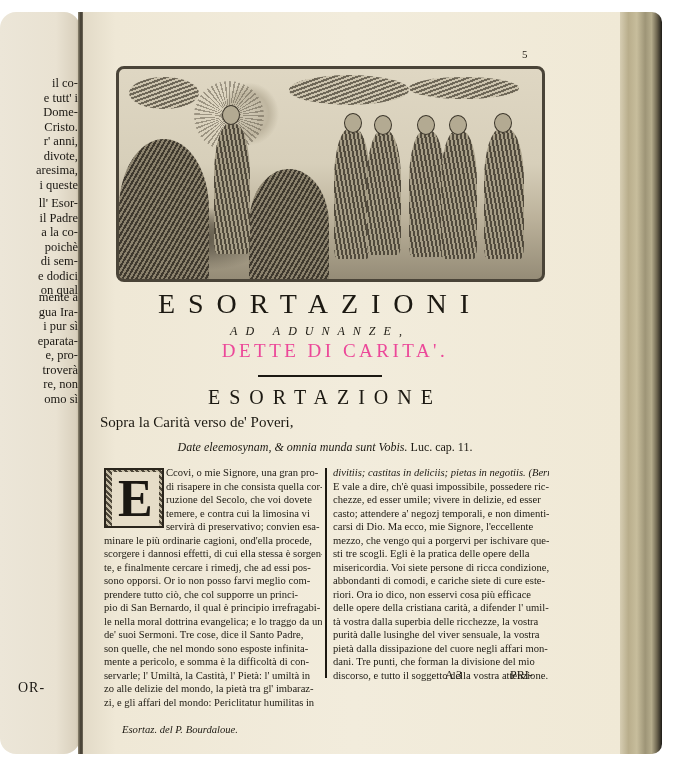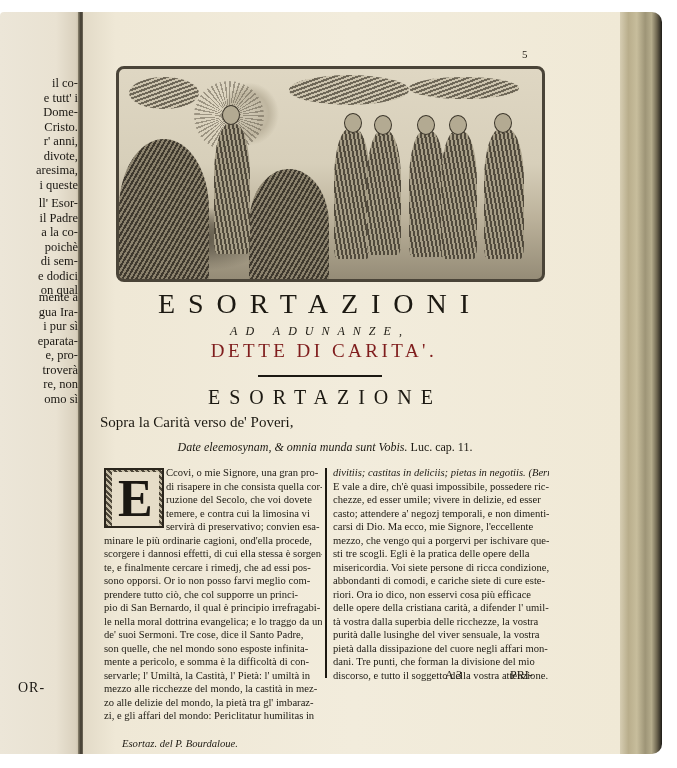--- a/index.html
+++ b/index.html
@@ -1,37 +1,37 @@
 <!DOCTYPE html>
 <html><head>
 <meta charset="utf-8">
 <style>
   html,body{margin:0;padding:0;}
   body{width:677px;height:768px;background:#ffffff;position:relative;overflow:hidden;font-family:"DejaVu Serif",serif;}
-  .left-page{position:absolute;left:0;top:12px;width:80px;height:742px;background:linear-gradient(90deg,#ece6d8 0%,#e9e2d2 70%,#d9d0bd 95%,#bfb59e 100%);border-top-left-radius:4px;}
+  .left-page{position:absolute;left:0;top:12px;width:80px;height:742px;background:linear-gradient(90deg,#ece6d8 0%,#e9e2d2 70%,#d9d0bd 95%,#bfb59e 100%);border-top-left-radius:4px;border-radius:16px;}
   .gutter{position:absolute;left:78px;top:12px;width:6px;height:742px;background:linear-gradient(90deg,#8d8571,#3d382d,#8f8774);}
   .right-page{position:absolute;left:83px;top:12px;width:540px;height:742px;background:linear-gradient(90deg,#e2dac7 0%,#efe8d6 6%,#f2ecdc 50%,#f0e9d6 100%);}
   .page-edge{position:absolute;left:620px;top:12px;width:42px;height:742px;background:linear-gradient(90deg,#d6cdb2 0%,#b9ae8c 20%,#c7bd9c 40%,#9e9577 60%,#b5ac8c 75%,#6e6650 88%,#1d1b16 100%);border-top-right-radius:10px;border-bottom-right-radius:10px;}
   .left-text{position:absolute;left:0;width:78px;font-family:"Liberation Serif",serif;font-size:12.5px;line-height:14.5px;color:#1a1712;text-align:right;}
   .left-text div{white-space:nowrap;}
   .left-footer{position:absolute;left:18px;top:668px;font-family:"Liberation Serif",serif;font-size:14px;color:#1a1712;letter-spacing:1px;}
   .page-number{position:absolute;left:522px;top:48px;font-family:"Liberation Serif",serif;font-size:11px;color:#2a251c;}
   .engraving{position:absolute;left:116px;top:66px;width:423px;height:210px;border:3px solid #4a4438;border-radius:8px;background:
      radial-gradient(ellipse 40px 42px at 130px 45px,#cfc7b3 0%,#bfb6a0 50%,transparent 75%),
      radial-gradient(ellipse 90px 40px at 80px 170px,#5d5647 0%,#7b7362 40%,transparent 80%),
      linear-gradient(180deg,#dfd7c3 0%,#d7cfba 45%,#bdb39c 70%,#958c77 100%);overflow:hidden;}
   .engraving:before{content:"";position:absolute;left:-4px;top:-6px;right:-4px;height:12px;border-top:3px double #5a5346;border-radius:10px;}
   .cloud{position:absolute;background:repeating-linear-gradient(160deg,#5b5445 0 2px,#c9c0aa 2px 4px);border-radius:50%;opacity:.85;}
   .figure{position:absolute;background:repeating-linear-gradient(80deg,#514a3c 0 2px,#a79e87 2px 4px);border-radius:40% 40% 10% 10%;}
   .head{position:absolute;width:16px;height:18px;border-radius:50%;background:#b3aa92;border:1.5px solid #3c362b;}
   .halo{position:absolute;width:70px;height:70px;border-radius:50%;background:repeating-conic-gradient(#6a6252 0 3deg,transparent 3deg 8deg);opacity:.55;}
   .hill{position:absolute;background:repeating-linear-gradient(120deg,#3f392e 0 2px,#8b826d 2px 4px);border-radius:50% 50% 0 0;}
   .title-main{position:absolute;left:100px;top:288px;width:440px;text-align:center;font-family:"Liberation Serif",serif;font-size:28px;letter-spacing:13px;color:#1c1912;}
   .title-sub{position:absolute;left:100px;top:324px;width:440px;text-align:center;font-family:"Liberation Serif",serif;font-style:italic;font-size:12px;letter-spacing:8px;color:#1c1912;}
-  .title-third{position:absolute;left:104px;top:340px;width:440px;text-align:center;font-family:"Liberation Serif",serif;font-size:19px;letter-spacing:3.5px;color:#7f1d1d;}
+  .title-third{position:absolute;left:115px;top:340px;width:440px;text-align:center;font-family:"Liberation Serif",serif;font-size:19px;letter-spacing:3.5px;color:#ec4899;}
   .rule{position:absolute;left:258px;top:375px;width:124px;height:2px;background:#1c1912;}
   .title-section{position:absolute;left:100px;top:386px;width:450px;text-align:center;font-family:"Liberation Serif",serif;font-size:20px;letter-spacing:9px;color:#1c1912;}
   .subtitle{position:absolute;left:100px;top:414px;width:450px;font-family:"Liberation Serif",serif;font-size:15px;color:#1c1912;}
   .epigraph{position:absolute;left:100px;top:440px;width:450px;text-align:center;font-family:"Liberation Serif",serif;font-size:12px;color:#1c1912;}
   .epigraph i{font-style:italic;}
   .col{position:absolute;font-family:"Liberation Serif",serif;font-size:10.6px;line-height:13.5px;color:#1c1912;text-align:justify;}
   .col div{white-space:nowrap;overflow:hidden;}
   .col-left{left:104px;top:466px;width:218px;}
   .col-right{left:333px;top:466px;width:216px;}
   .drop-cap{position:absolute;left:104px;top:468px;width:60px;height:60px;border:2px solid #2a251c;background:repeating-linear-gradient(45deg,#4d4638 0 2px,#c4bba4 2px 4px);box-sizing:border-box;}
@@ -127,21 +127,20 @@
   <div>scorgere i dannosi effetti, di cui ella stessa è sorgen-</div>
   <div>te, e finalmente cercare i rimedj, che ad essi pos-</div>
   <div>sono opporsi. Or io non posso farvi meglio com-</div>
   <div>prendere tutto ciò, che col supporre un princi-</div>
   <div>pio di San Bernardo, il qual è principio irrefragabi-</div>
   <div>le nella moral dottrina evangelica; e lo traggo da uno</div>
   <div>de' suoi Sermoni. Tre cose, dice il Santo Padre,</div>
   <div>son quelle, che nel mondo sono esposte infinita-</div>
   <div>mente a pericolo, e somma è la difficoltà di con-</div>
   <div>servarle; l' Umiltà, la Castità, l' Pietà: l' umiltà in</div>
-  <div>mezzo alle ricchezze del mondo, la castità in mez-</div>
   <div>zo alle delizie del mondo, la pietà tra gl' imbaraz-</div>
   <div>zi, e gli affari del mondo: Periclitatur humilitas in</div>
   <div style="padding-left:18px;font-style:italic;margin-top:14px;">Esortaz. del P. Bourdaloue.</div>
 </div>
 
 <div class="col-divider"></div>
 
 <div class="col col-right">
   <div style="font-style:italic;">divitiis; castitas in deliciis; pietas in negotiis. (Bern.)</div>
   <div>E vale a dire, ch'è quasi impossibile, possedere ric-</div>

